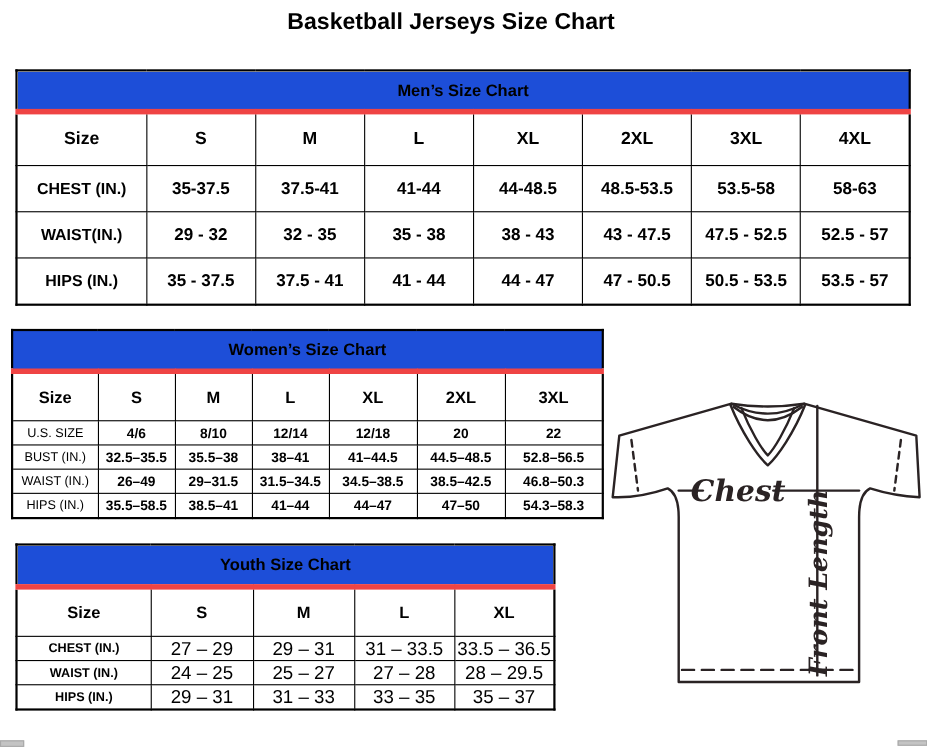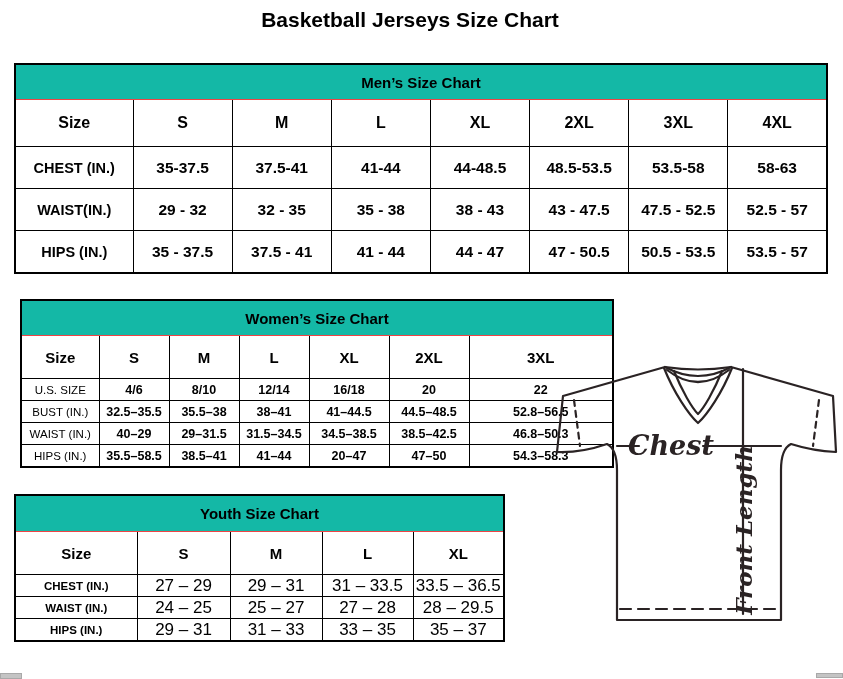--- a/index.html
+++ b/index.html
@@ -6,31 +6,31 @@
   body {
     width:843px; height:679px; background:#ffffff; position:relative;
     font-family:"Liberation Sans", sans-serif; overflow:hidden;
   }
   .page-title {
     position:absolute; top:8px; left:0; width:820px; text-align:center;
     font-size:21px; font-weight:bold; color:#000;
   }
   table { border-collapse:collapse; position:absolute; table-layout:fixed; border:2px solid #000; background:#fff; }
   td, th { border:1px solid #000; text-align:center; vertical-align:middle; padding:0; color:#000; overflow:hidden; white-space:nowrap; }
-  tr.chart-title-row td { background:#14b8a6; font-weight:bold; font-size:15px; border-bottom:1px solid #ef4444; }
+  tr.chart-title-row td { background:#1d4ed8; font-weight:bold; font-size:15px; border-bottom:5px solid #ef4444; }
 
   
   #mens-table { left:14px; top:63px; width:814px; }
   #mens-table tr.chart-title-row td { height:34px; }
   #mens-table tr.size-row th { height:46px; font-size:16px; font-weight:bold; }
   #mens-table tr.data-row th, #mens-table tr.data-row td { height:41px; font-size:15.5px; font-weight:bold; }
   #mens-table tr.data-row th { font-size:14.5px; }
 
   
-  #womens-table { left:20px; top:299px; width:594px; }
+  #womens-table { left:10px; top:299px; width:539px; }
   #womens-table tr.chart-title-row td { height:34px; }
   #womens-table tr.size-row th { height:42px; font-size:15px; font-weight:bold; }
   #womens-table tr.data-row th { height:21px; font-size:11.5px; font-weight:normal; }
   #womens-table tr.data-row td { height:21px; font-size:12.5px; font-weight:bold; }
 
   
   #youth-table { left:14px; top:494px; width:491px; }
   #youth-table tr.chart-title-row td { height:35px; }
   #youth-table tr.size-row th { height:42px; font-size:15px; font-weight:bold; }
   #youth-table tr.data-row th { height:21px; font-size:11.5px; font-weight:bold; }
@@ -126,48 +126,48 @@
     <th>L</th>
     <th>XL</th>
     <th>2XL</th>
     <th>3XL</th>
   </tr>
   <tr class="data-row">
     <th>U.S. SIZE</th>
     <td>4/6</td>
     <td>8/10</td>
     <td>12/14</td>
-    <td>16/18</td>
+    <td>12/18</td>
     <td>20</td>
     <td>22</td>
   </tr>
   <tr class="data-row">
     <th>BUST (IN.)</th>
     <td>32.5–35.5</td>
     <td>35.5–38</td>
     <td>38–41</td>
     <td>41–44.5</td>
     <td>44.5–48.5</td>
     <td>52.8–56.5</td>
   </tr>
   <tr class="data-row">
     <th>WAIST (IN.)</th>
-    <td>40–29</td>
+    <td>26–49</td>
     <td>29–31.5</td>
     <td>31.5–34.5</td>
     <td>34.5–38.5</td>
     <td>38.5–42.5</td>
     <td>46.8–50.3</td>
   </tr>
   <tr class="data-row">
     <th>HIPS (IN.)</th>
     <td>35.5–58.5</td>
     <td>38.5–41</td>
     <td>41–44</td>
-    <td>20–47</td>
+    <td>44–47</td>
     <td>47–50</td>
     <td>54.3–58.3</td>
   </tr>
 </tbody>
   </table>
 
 <table id="youth-table">
   <colgroup>
     <col style="width:122px">
       <col style="width:93px">

